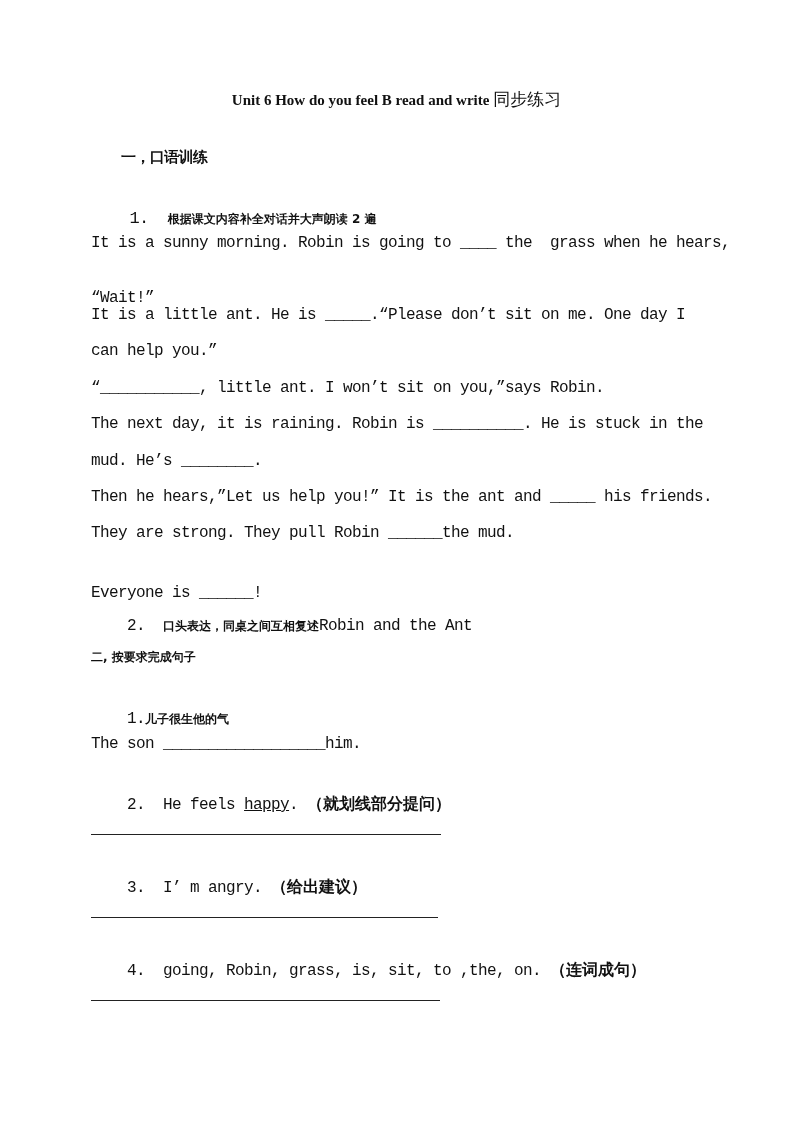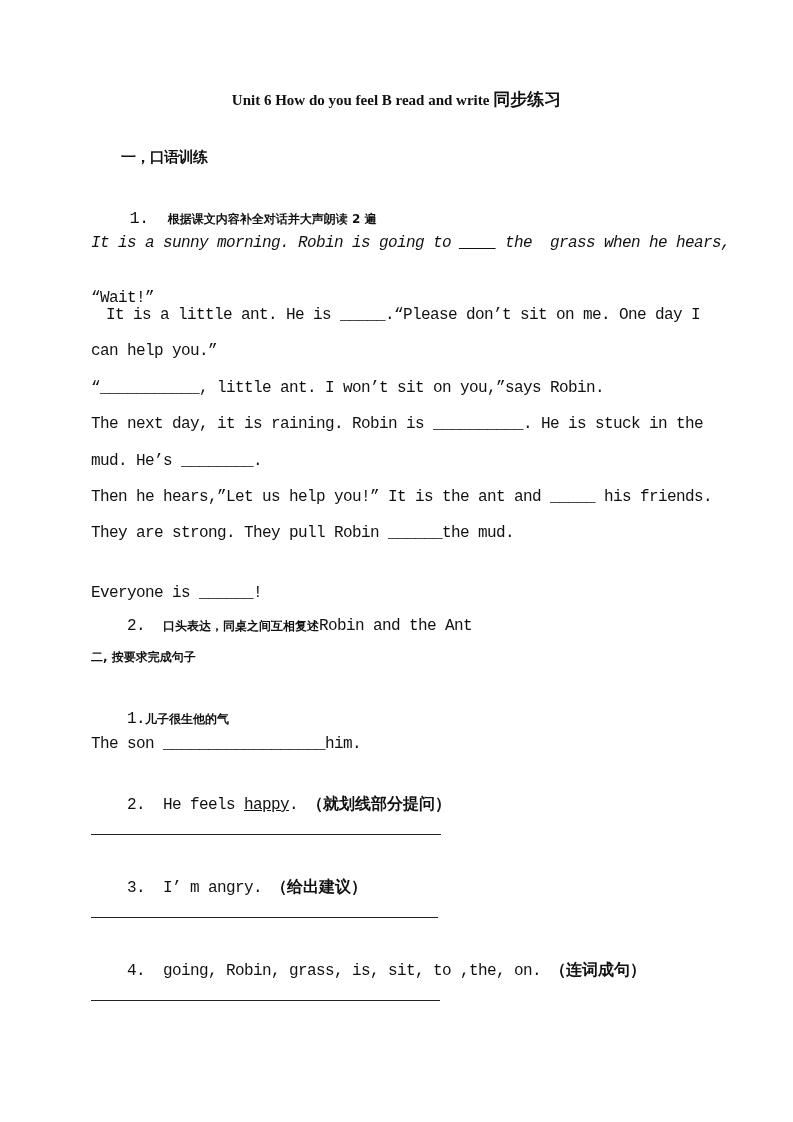--- a/index.html
+++ b/index.html
@@ -1,20 +1,20 @@
 <!DOCTYPE html>
 <html><head>
 <meta charset="utf-8">
 <style>
   html, body { margin: 0; padding: 0; background: #ffffff; }
   body { width: 793px; height: 1122px; position: relative; overflow: hidden; color: #111; }
   .page { position: absolute; left: 0; top: 0; width: 793px; height: 1122px; }
   .title { position: absolute; top: 88px; left: 0; width: 793px; text-align: center;
     font-family: "Liberation Serif", serif; font-weight: bold; font-size: 15px; }
-  .title .cn { font-family: "DejaVu Sans", sans-serif; font-size: 17px; font-weight: bold; }
+  .title .cn { font-family: "DejaVu Sans", sans-serif; font-size: 17px; font-weight: normal; }
   .line { position: absolute; left: 91px; white-space: pre;
     font-family: "Liberation Mono", "DejaVu Sans Mono", monospace; font-size: 16px; letter-spacing: -0.6px; }
   .cn { font-family: "DejaVu Sans", sans-serif; font-weight: bold; letter-spacing: 0; }
   .h1 { font-family: "DejaVu Sans", sans-serif; font-weight: bold; font-size: 15px; }
   .h2 { font-size: 12px; }
   .u { text-decoration: underline; }
   .rule { position: absolute; left: 91px; height: 0; border-top: 1px solid #222; }
 </style>
 </head>
 <body>
@@ -24,23 +24,23 @@
   <div class="title">
     <span>Unit 6 How do you feel B read and write </span><span class="cn">同步练习</span>
   </div>
 
   <div class="line h1" style="left:121px; top:148px;">一，口语训练</div>
 
   <div class="line" style="top:190px; font-size:17px;">
     <span>1.  </span><span class="cn h2">根据课文内容补全对话并大声朗读 2 遍</span>
   </div>
 
-  <div class="line" style="top:234px;font-style:italic;">It is a sunny morning. Robin is going to ____ the  grass when he hears,</div>
+  <div class="line" style="top:234px;">It is a sunny morning. Robin is going to ____ the  grass when he hears,</div>
   <div class="line" style="top:270px;margin-top:19px;">“Wait!”</div>
-  <div class="line" style="top:306px;margin-left:15px;">It is a little ant. He is _____.“Please don’t sit on me. One day I</div>
+  <div class="line" style="top:306px;">It is a little ant. He is _____.“Please don’t sit on me. One day I</div>
   <div class="line" style="top:342px;">can help you.”</div>
   <div class="line" style="top:379px;text-align:center;">“___________, little ant. I won’t sit on you,”says Robin.</div>
   <div class="line" style="top:415px;">The next day, it is raining. Robin is __________. He is stuck in the</div>
   <div class="line" style="top:452px;">mud. He’s ________.</div>
   <div class="line" style="top:524px;">They are strong. They pull Robin ______the mud.</div>
   <div class="line" style="top:488px;">Then he hears,”Let us help you!” It is the ant and _____ his friends.</div>
   <div class="line" style="top:584px;font-family:Liberation Mono, monospace;">Everyone is ______!</div>
 
   <div class="line" style="top:599px;">
     <span>2.  </span><span class="cn h2">口头表达，同桌之间互相复述</span><span>Robin and the Ant</span>

